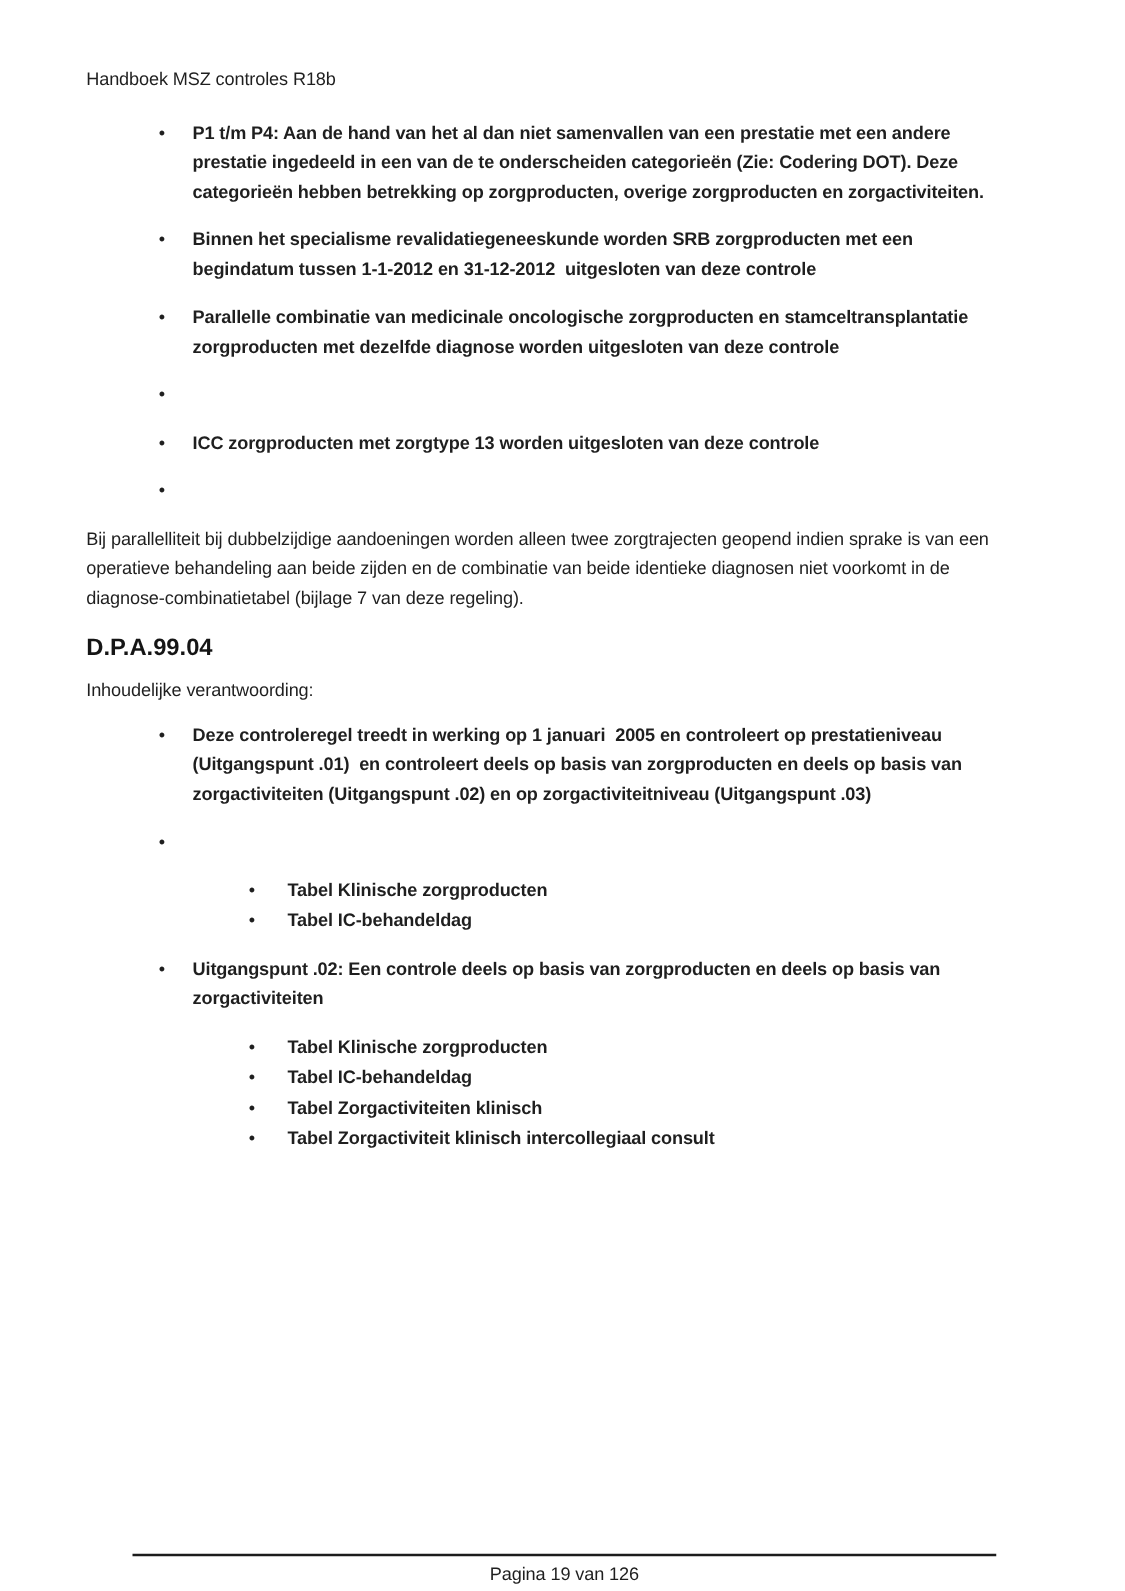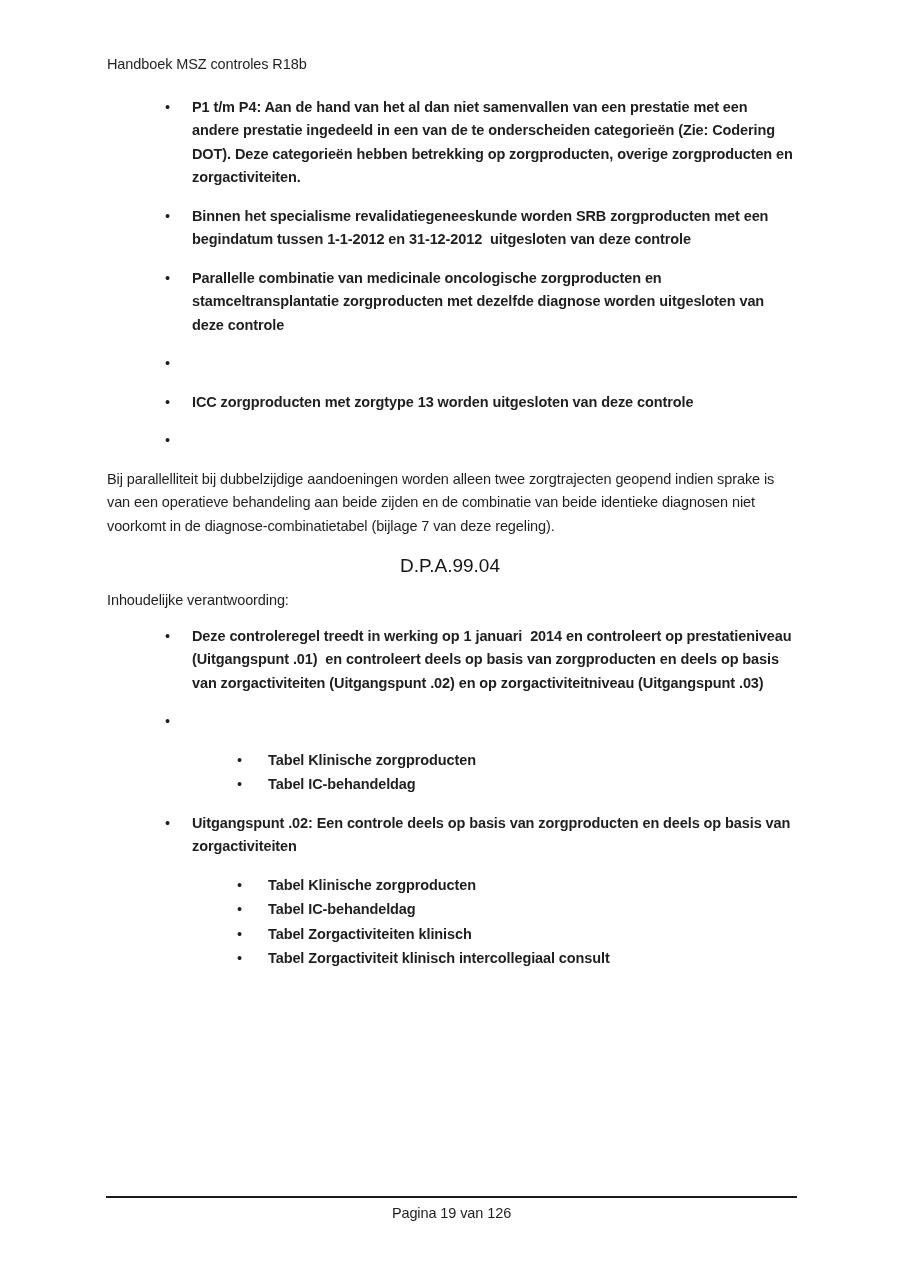--- a/index.html
+++ b/index.html
@@ -1,46 +1,45 @@
 <!DOCTYPE html>
 <html><head>
 <meta charset="utf-8">
 <style>
   html,body { margin:0; padding:0; background:#ffffff; }
   .page {
     position:relative;
     width:900px; height:1273px;
     box-sizing:border-box;
-    padding:53px 107px 0 107px;
+    padding:53px 107px 0 69px;
     background:#ffffff;
     color:#1f1f1f;
     font-family:"Liberation Sans", sans-serif;
     font-size:14.5px;
     line-height:23.5px;
     letter-spacing:-0.1px;
     overflow:hidden;
   }
   .running-header { margin:0 0 19px 0; }
   .para { margin:0 0 15px 0; white-space:pre-wrap; }
   .heading {
     margin:6px 0 10px 0;
-    font-size:19px; font-weight:normal; line-height:26px; letter-spacing:0;
+    font-size:19px; font-weight:bold; line-height:26px; letter-spacing:0;
     color:#151515;
-    text-align:center;
   }
   .label { margin-top:5px; margin-bottom:12px; }
   .list { margin:0; padding:0; }
   .li { display:flex; margin:0 0 15px 0; }
   .li .marker { flex:none; text-align:left; }
   .li.l1 .marker { margin-left:58px; width:27px; }
   .li.l2 .marker { margin-left:130px; width:31px; }
   .li.l2 { margin-bottom:1px; }
   .sublist { margin:0 0 15px 0; }
   .li-text { flex:1; white-space:pre-wrap;font-weight:bold; }
-  .footer { position:absolute; left:106px; right:103px; top:1196px; }
+  .footer { position:absolute; left:106px; right:103px; top:1243px; }
   .footer-rule { border-top:2px solid #1c1c1c; height:0; }
   .page-number { text-align:center; margin-top:4px; }
 </style>
 </head>
 <body>
 
 <div class="page">
 
   <div class="running-header">Handboek MSZ controles R18b</div>
 
@@ -73,21 +72,21 @@
 
   <h2 class="heading">D.P.A.99.04</h2>
 
 
   <p class="para label">Inhoudelijke verantwoording:</p>
 
   <div class="list">
 
     <div class="li l1">
       <span class="marker">•</span>
-      <span class="li-text">Deze controleregel treedt in werking op 1 januari  2014 en controleert op prestatieniveau (Uitgangspunt .01)  en controleert deels op basis van zorgproducten en deels op basis van zorgactiviteiten (Uitgangspunt .02) en op zorgactiviteitniveau (Uitgangspunt .03)</span>
+      <span class="li-text">Deze controleregel treedt in werking op 1 januari  2005 en controleert op prestatieniveau (Uitgangspunt .01)  en controleert deels op basis van zorgproducten en deels op basis van zorgactiviteiten (Uitgangspunt .02) en op zorgactiviteitniveau (Uitgangspunt .03)</span>
     </div>
 
     <div class="li l1">
       <span class="marker">•</span>
     </div>
 
     <div class="sublist">
       <div class="li l2">
         <span class="marker">•</span>
         <span class="li-text">Tabel Klinische zorgproducten</span>

